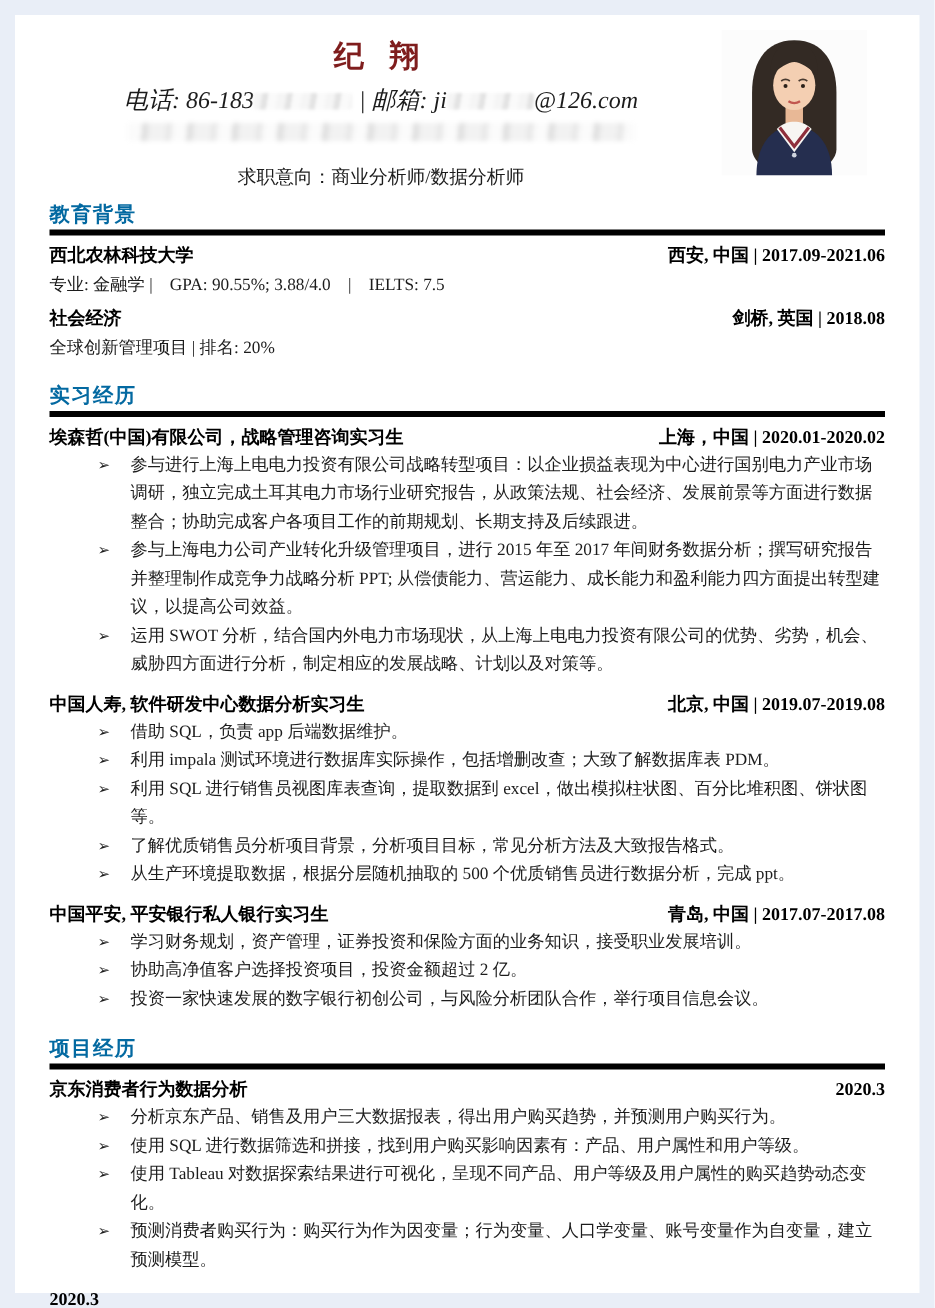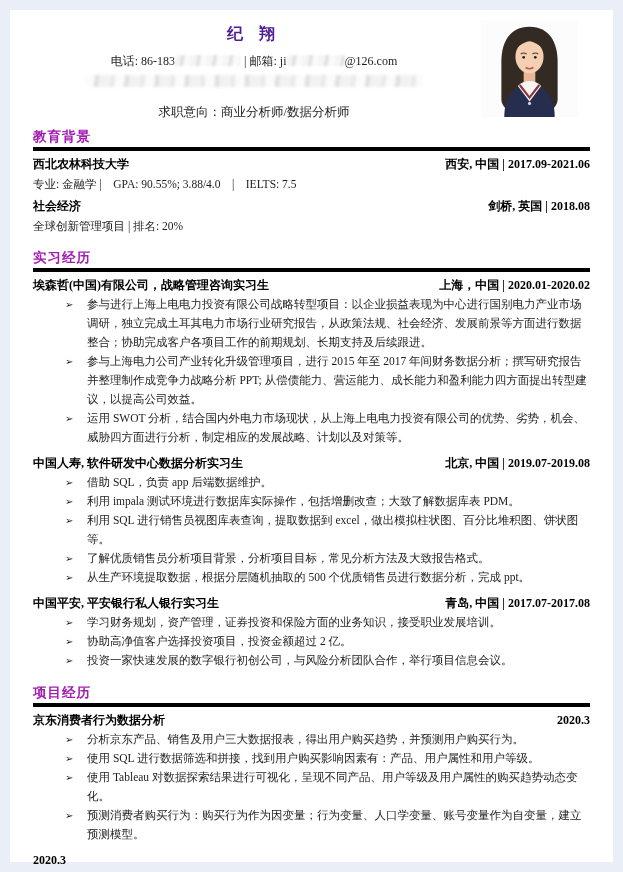--- a/index.html
+++ b/index.html
@@ -11,37 +11,37 @@
   }
   .page {
     position:absolute; left:10px; top:10px;
     width:603px; height:852px;
     background:#ffffff;
     padding:8px 23px 10px 23px;
   }
   
   .header { display:flex; margin-bottom:2px; }
   .header-left { flex:1; text-align:center; padding-top:6px; }
-  .name { font-size:16px; font-weight:bold; letter-spacing:6px; color:#4c1d95; margin-bottom:8px; }
-  .contact-line { font-size:12px; line-height:17px; white-space:nowrap; }
+  .name { font-size:20px; font-weight:bold; letter-spacing:6px; color:#7f1d1d; margin-bottom:8px; }
+  .contact-line { font-size:16px; line-height:17px; white-space:nowrap;font-style:italic; }
   .redact {
     display:inline-block; height:11px; border-radius:2px; vertical-align:-1px;
     background:repeating-linear-gradient(100deg,#f5f5f5 0 6px,#e3e3e3 6px 10px,#fafafa 10px 16px);
     filter:blur(1.2px);
   }
   .redact-line {
     display:inline-block; width:338px; height:12px; border-radius:2px; vertical-align:-2px;
     background:repeating-linear-gradient(95deg,#fbfbfb 0 10px,#dedede 10px 14px,#f2f2f2 14px 26px,#e8e8e8 26px 30px);
     filter:blur(1.6px);
   }
   .objective { font-size:12.5px; margin-top:14px; font-weight:normal; }
   .photo-box { width:97px; height:97px; margin:2px 12px 0 6px; flex:0 0 auto; }
   .photo-box svg { width:100%; height:100%; display:block; }
   
-  .sec-title { font-size:13.5px; font-weight:bold; color:#a21caf; margin-top:7px; margin-bottom:1px; letter-spacing:1px; }
+  .sec-title { font-size:13.5px; font-weight:bold; color:#0369a1; margin-top:7px; margin-bottom:1px; letter-spacing:1px; }
   .sec-rule { height:4px; background:#000; margin-bottom:5px; }
   .row-head { display:flex; justify-content:space-between; align-items:flex-start; font-size:12px; font-weight:bold; color:#000; margin-top:5px; line-height:17px;gap:28px; }
   .row-head .meta { white-space:nowrap; }
   .detail { font-size:11.5px; line-height:18px; margin-top:2px; }
   ul.bullets { list-style:none; margin-top:1px; }
   ul.bullets li { position:relative; padding-left:54px; font-size:11.5px; line-height:19px; }
   ul.bullets li .arr { position:absolute; left:32px; top:0; font-size:10px; color:#1c1c1c; }
   .gap-sm { height:3px; }
   .gap-md { height:7px; }
 </style>

